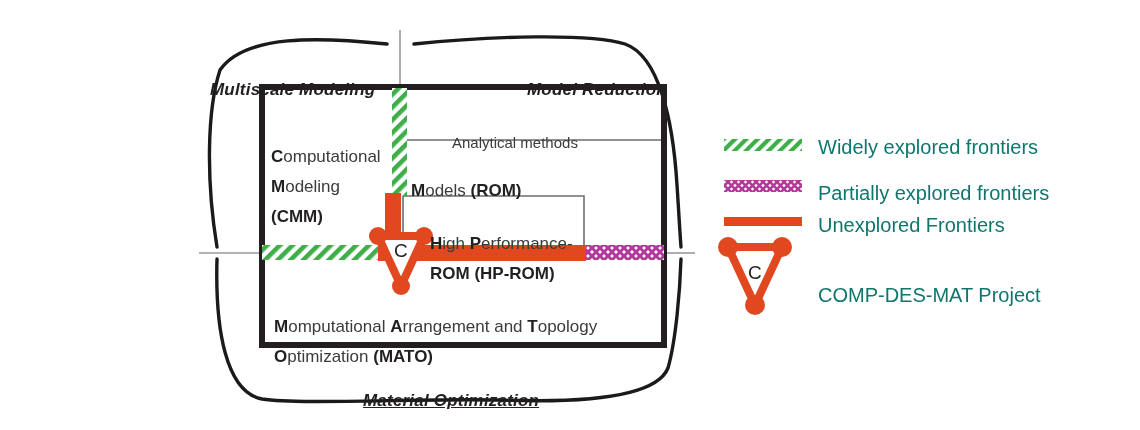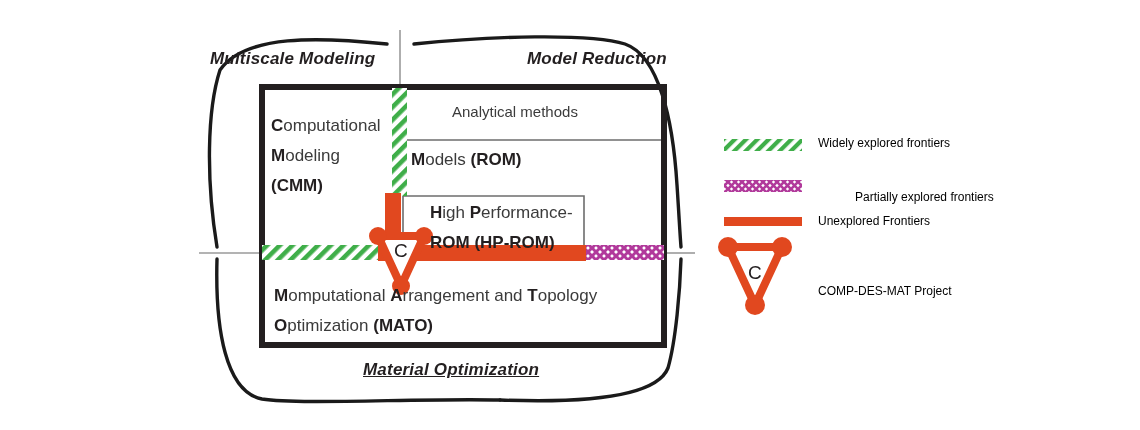--- a/index.html
+++ b/index.html
@@ -24,20 +24,21 @@
   .svg-layer {
     position: absolute;
     left: 0; top: 0;
     width: 1140px;
     height: 430px;
   }
   .txt {
     position: absolute;
     white-space: nowrap;
     color: #231f20;
+    margin-top: 31px;
   }
   .quad-label {
     font-style: italic;
     font-weight: bold;
     font-size: 17px;
     letter-spacing: 0.2px;
   }
   .cell-text {
     font-size: 17px;
     line-height: 30px;
@@ -50,22 +51,22 @@
   .cell-text .reg {
     font-weight: normal;
   }
   .analytical {
     font-size: 15px;
     color: #3b3b3b;
     font-weight: normal;
   }
   .legend-label {
     position: absolute;
-    font-size: 12px;
-    color: #000000;
+    font-size: 20px;
+    color: #0f766e;
     white-space: nowrap;
   }
   .center-c {
     position: absolute;
     font-size: 19px;
     font-family: "Liberation Sans", sans-serif;
     color: #231f20;
     font-weight: normal;
   }
 </style>
@@ -185,17 +186,17 @@
   <div class="txt cell-text" style="left:274px; top:281px;">
     <div><b>M</b><span class="reg">omputational </span><b>A</b><span class="reg">rrangement and </span><b>T</b><span class="reg">opology</span></div>
     <div><b>O</b><span class="reg">ptimization  </span><b>(MATO)</b></div>
   </div>
 
   <div class="center-c" style="left:394px; top:240px;">C</div>
 
   <div class="center-c" style="left:748px; top:262px;">C</div>
 
   <div class="legend-label" style="left:818px; top:136px;">Widely explored frontiers</div>
-  <div class="legend-label" style="left:818px; top:190px;margin-left:37px;">Partially explored frontiers</div>
+  <div class="legend-label" style="left:818px; top:182px;">Partially explored frontiers</div>
   <div class="legend-label" style="left:818px; top:214px;">Unexplored Frontiers</div>
   <div class="legend-label" style="left:818px; top:284px;">COMP-DES-MAT Project</div>
 
 </div>
 
 </body></html>

